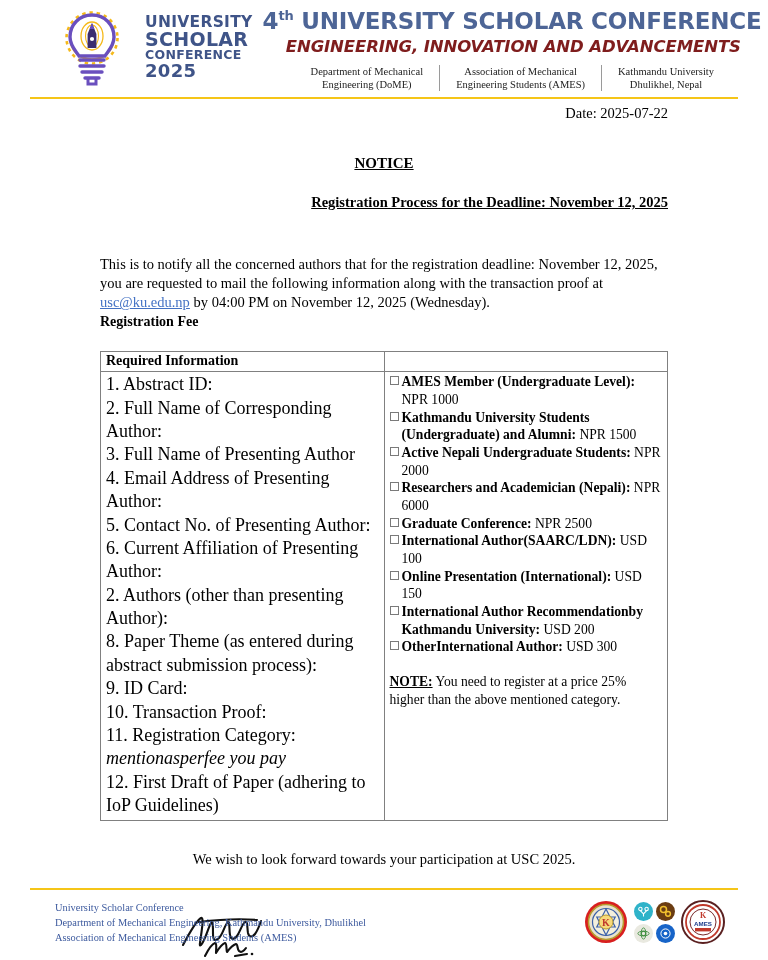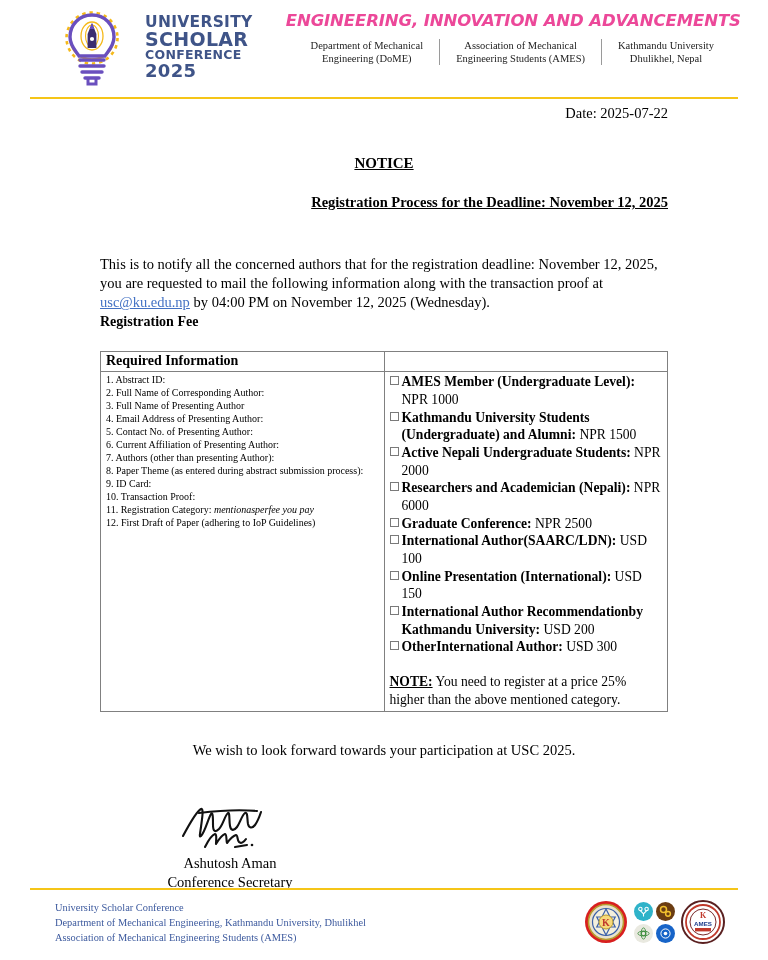--- a/index.html
+++ b/index.html
@@ -71,21 +71,21 @@
   }
   .conf-title sup {
     font-size: 13px;
     vertical-align: super;
   }
   .conf-sub {
     font-family: "DejaVu Sans", sans-serif;
     font-weight: bold;
     font-style: italic;
     font-size: 16.5px;
-    color: #ec4899;
+    color: #7f1d1d;
     letter-spacing: -0.1px;
     margin-top: 3px;
     text-align: center;
     padding-right: 4px;
     white-space: nowrap;
   }
   .org-row {
     display: flex;
     justify-content: center;
     margin-top: 9px;
@@ -168,21 +168,21 @@
     padding: 1px 5px 2px 5px;
   }
   th.col-head {
     text-align: left;
     font-weight: bold;
     font-size: 14px;
     padding-left: 7px;
   }
   td.left-col {
     width: 50%;
-    font-size: 10px;
+    font-size: 18px;
     line-height: 1.30;
     padding-left: 7px;
     padding-top: 2px;
   }
   td.right-col {
     width: 50%;
     font-size: 13.6px;
     line-height: 1.30;
     padding-left: 5px;
     padding-top: 2px;
@@ -326,20 +326,21 @@
       </div>
       <div class="logo-words">
         <div class="lw1">UNIVERSITY</div>
         <div class="lw2">SCHOLAR</div>
         <div class="lw3">CONFERENCE</div>
         <div class="lw4">2025</div>
       </div>
     </div>
 
     <div class="header-text">
+      <div class="conf-title"><span>4</span><sup>th</sup>&nbsp;<span>UNIVERSITY SCHOLAR CONFERENCE</span></div>
       <div class="conf-sub">ENGINEERING, INNOVATION AND ADVANCEMENTS</div>
       <div class="org-row">
         <div class="org-cell">
           <div>Department of Mechanical</div>
           <div>Engineering (DoME)</div>
         </div>
         <div class="org-cell">
           <div>Association of Mechanical</div>
           <div>Engineering Students (AMES)</div>
         </div>
@@ -372,21 +373,21 @@
       <th class="col-head"></th>
     </tr>
     <tr>
       <td class="left-col">
         <div class="req-item">1. Abstract ID:</div>
         <div class="req-item">2. Full Name of Corresponding Author:</div>
         <div class="req-item">3. Full Name of Presenting Author</div>
         <div class="req-item">4. Email Address of Presenting Author:</div>
         <div class="req-item">5. Contact No. of Presenting Author:</div>
         <div class="req-item">6. Current Affiliation of Presenting Author:</div>
-        <div class="req-item">7. Authors (other than presenting Author):</div>
+        <div class="req-item">2. Authors (other than presenting Author):</div>
         <div class="req-item">8. Paper Theme (as entered during abstract submission process):</div>
         <div class="req-item">9. ID Card:</div>
         <div class="req-item">10. Transaction Proof:</div>
         <div class="req-item"><span>11. Registration Category: </span><span class="ital">mentionasperfee you pay</span></div>
         <div class="req-item">12. First Draft of Paper (adhering to IoP Guidelines)</div>
       </td>
       <td class="right-col">
         <ul class="fee-list">
           <li><span class="box"></span><b>AMES Member (Undergraduate Level):</b> <span>NPR 1000</span></li>
           <li><span class="box"></span><b>Kathmandu University Students (Undergraduate) and Alumni:</b> <span>NPR 1500</span></li>

